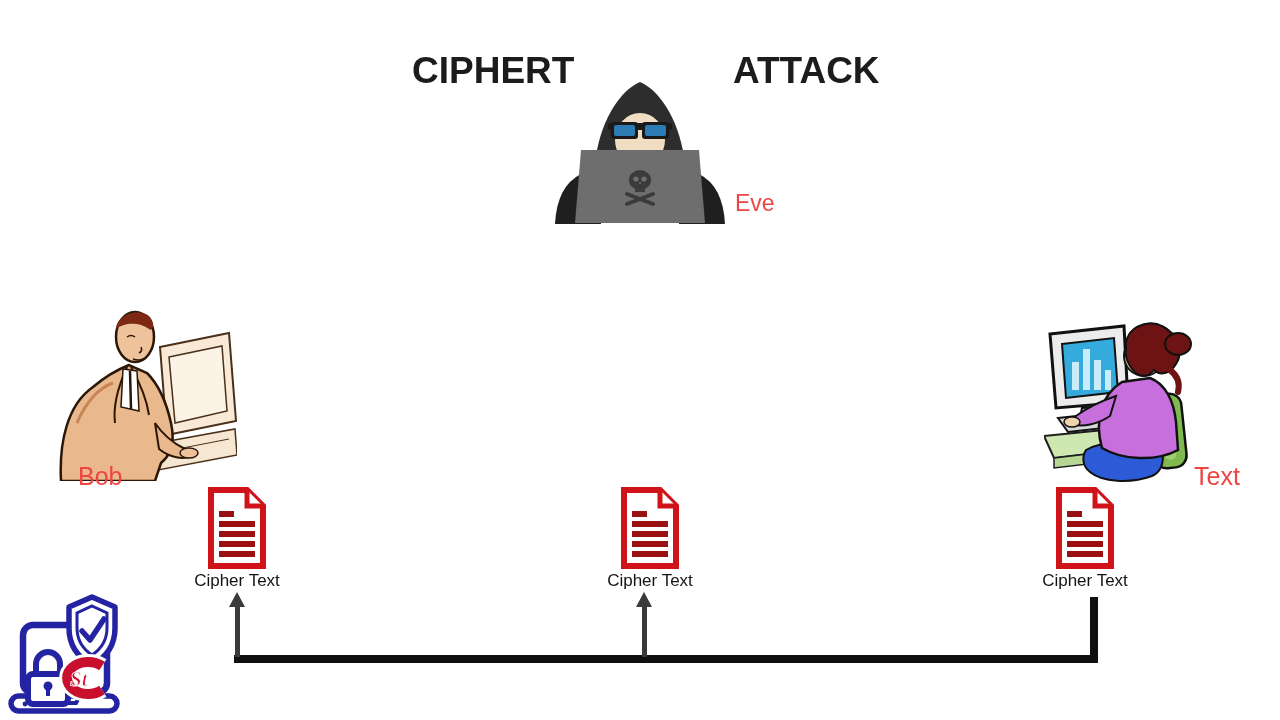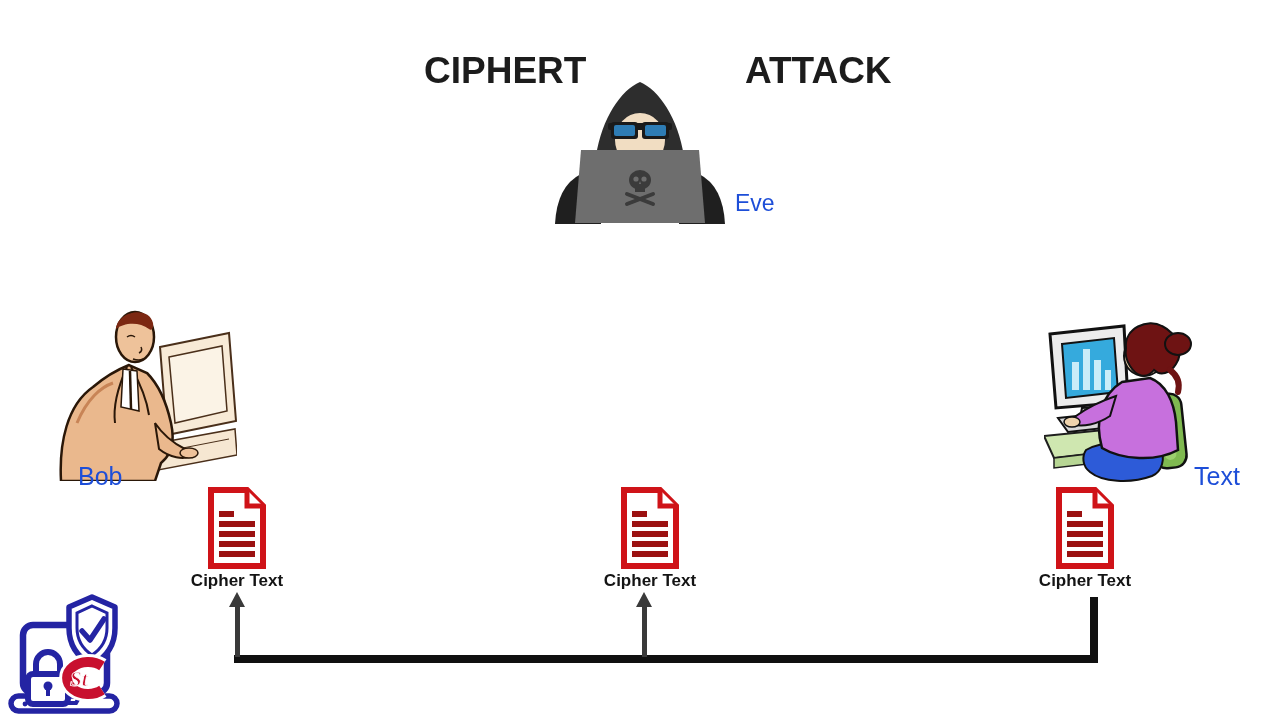--- a/index.html
+++ b/index.html
@@ -4,25 +4,24 @@
 <style>
   html,body{margin:0;padding:0;background:#888;}
   .stage{
     position:relative;width:1280px;height:720px;background:#ffffff;
     overflow:hidden;font-family:"Liberation Sans",sans-serif;color:#1a1a1a;
   }
   .abs{position:absolute;}
   .title{
     font-weight:bold;font-size:37px;letter-spacing:0px;color:#1c1c1c;
     white-space:nowrap;
-    margin-left:12px;
-  }
-  .name-label{font-size:23px;color:#1d4ed8;white-space:nowrap;}
+  }
+  .name-label{font-size:23px;color:#ef4444;white-space:nowrap;}
   .doc-label{
-    font-size:17px;color:#141414;text-align:center;width:140px;white-space:nowrap;font-weight:bold;
+    font-size:17px;color:#141414;text-align:center;width:140px;white-space:nowrap;
   }
   .hline{background:#101010;}
   .vline{background:#3a3a3a;}
   .arrowhead{
     width:0;height:0;border-left:8px solid transparent;border-right:8px solid transparent;
     border-bottom:15px solid #3a3a3a;
   }
   svg{display:block;}
 </style>
 </head>

